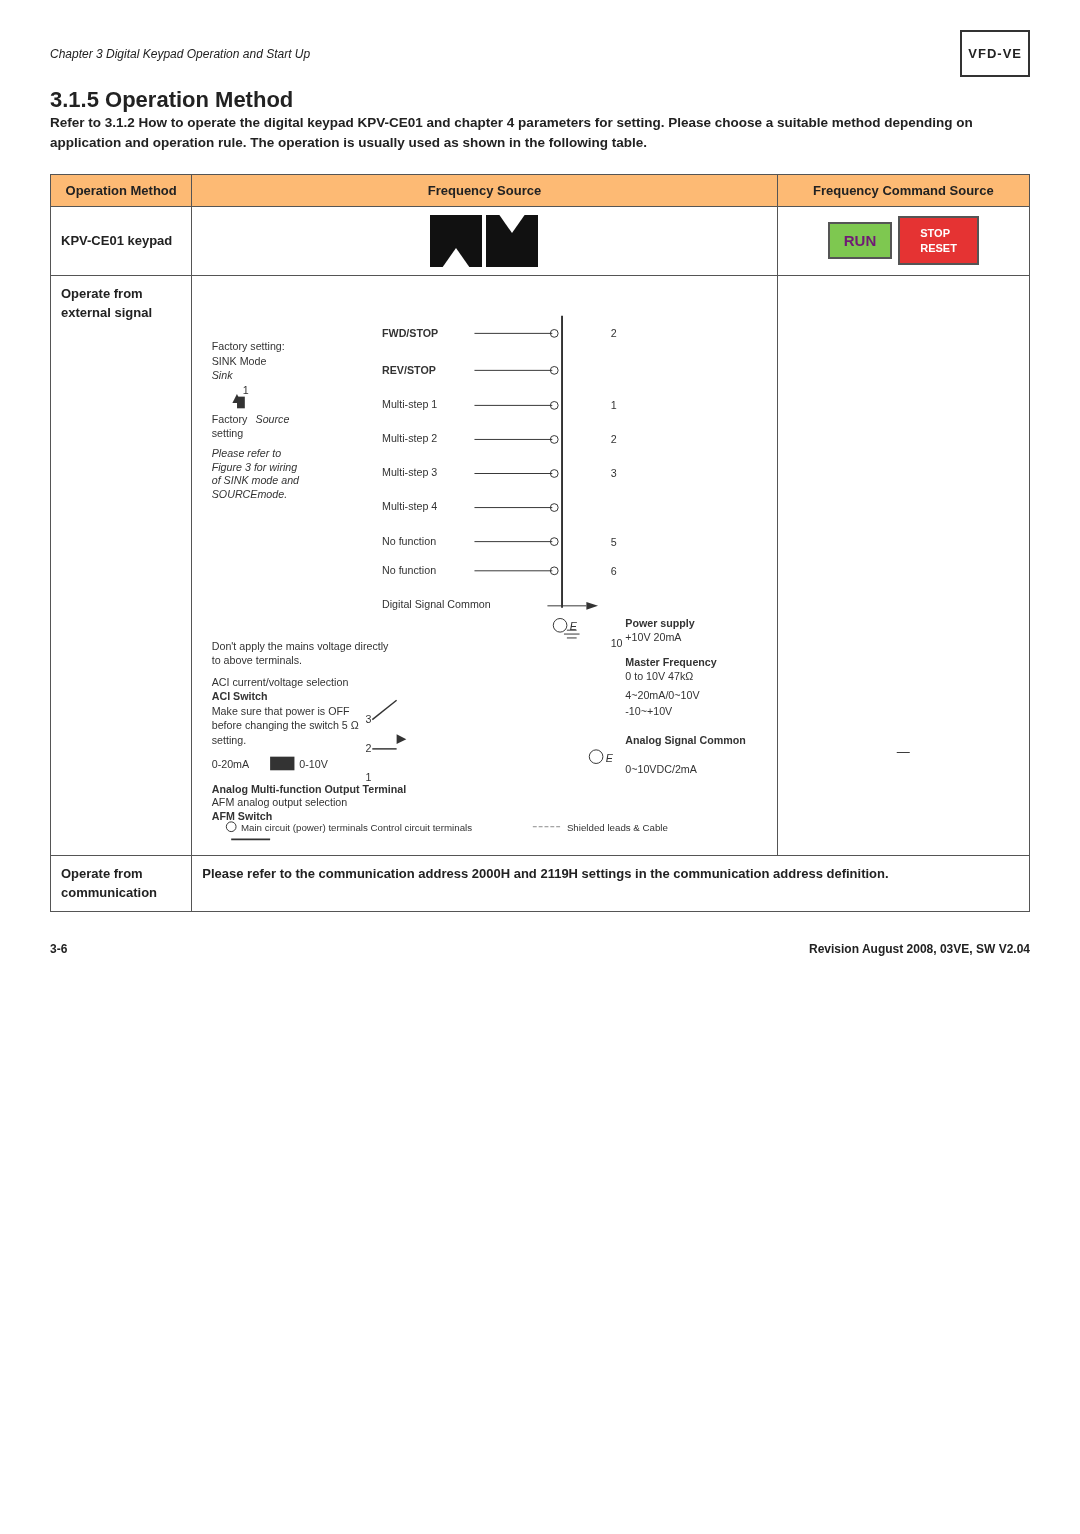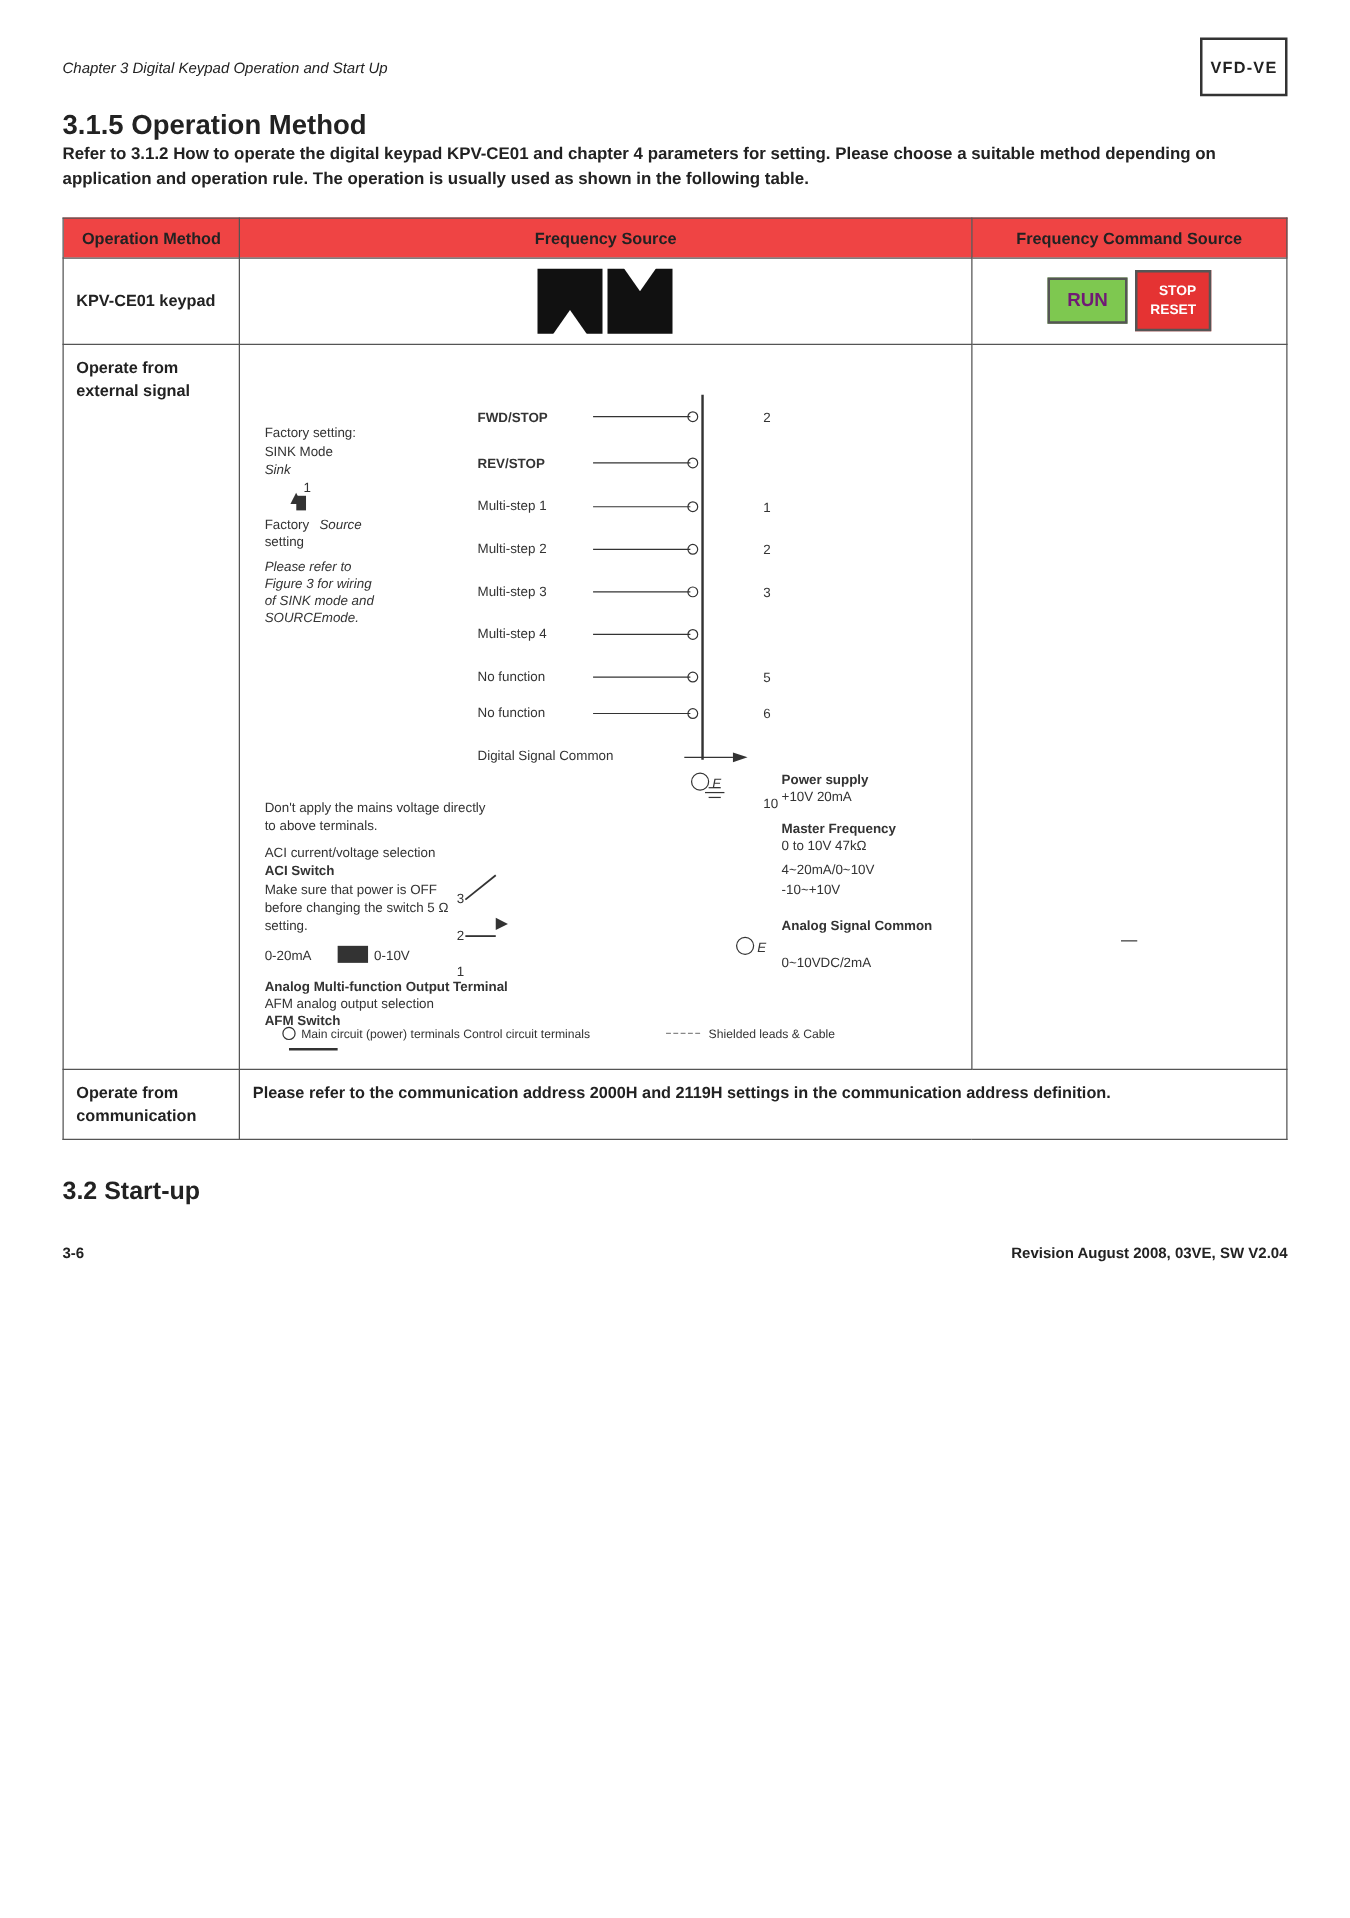--- a/index.html
+++ b/index.html
@@ -47,21 +47,21 @@
       border-collapse: collapse;
       border: 1.5px solid #555;
       margin-bottom: 30px;
     }
     .main-table th, .main-table td {
       border: 1.5px solid #555;
       padding: 8px 10px;
       vertical-align: top;
     }
     .main-table thead th {
-      background: #ef4444;
+      background: #fdba74;
       font-weight: bold;
       font-size: 13px;
       text-align: center;
       vertical-align: middle;
     }
     .col-method { width: 140px; }
     .col-freq { width: 580px; }
     .col-cmd { width: 250px; }
 
     
@@ -110,23 +110,23 @@
       font-weight: bold;
       font-size: 15px;
       padding: 8px 14px;
       border: 2px solid #555;
     }
     .stop-reset-btn {
       background: #e53333;
       color: #fff;
       font-weight: bold;
       font-size: 11px;
-      padding: 8px 10px;
+      padding: 8px 20px;
       border: 2px solid #555;
-      text-align: right;
+      text-align: left;
       line-height: 1.3;
     }
 
     
     .ext-row td { vertical-align: top; }
     .ext-label { font-weight: bold; font-size: 13px; line-height: 1.5; }
 
     
     .comm-row td { vertical-align: top; }
     .comm-label { font-weight: bold; font-size: 13px; line-height: 1.5; }
@@ -340,19 +340,18 @@
         </div>
       </td>
       <td colspan="2">
         <div class="comm-text">Please refer to the communication address 2000H and 2119H settings in the communication address definition.</div>
       </td>
     </tr>
   </tbody>
 </table>
 
 <div class="section-2">
-  <div class="section-2-title">3.2 Start-up</div>
 </div>
 
 <div class="footer-row">
   <span class="page-number">3-6</span>
   <span class="revision">Revision August 2008, 03VE, SW V2.04</span>
 </div>
 
 </body></html>

